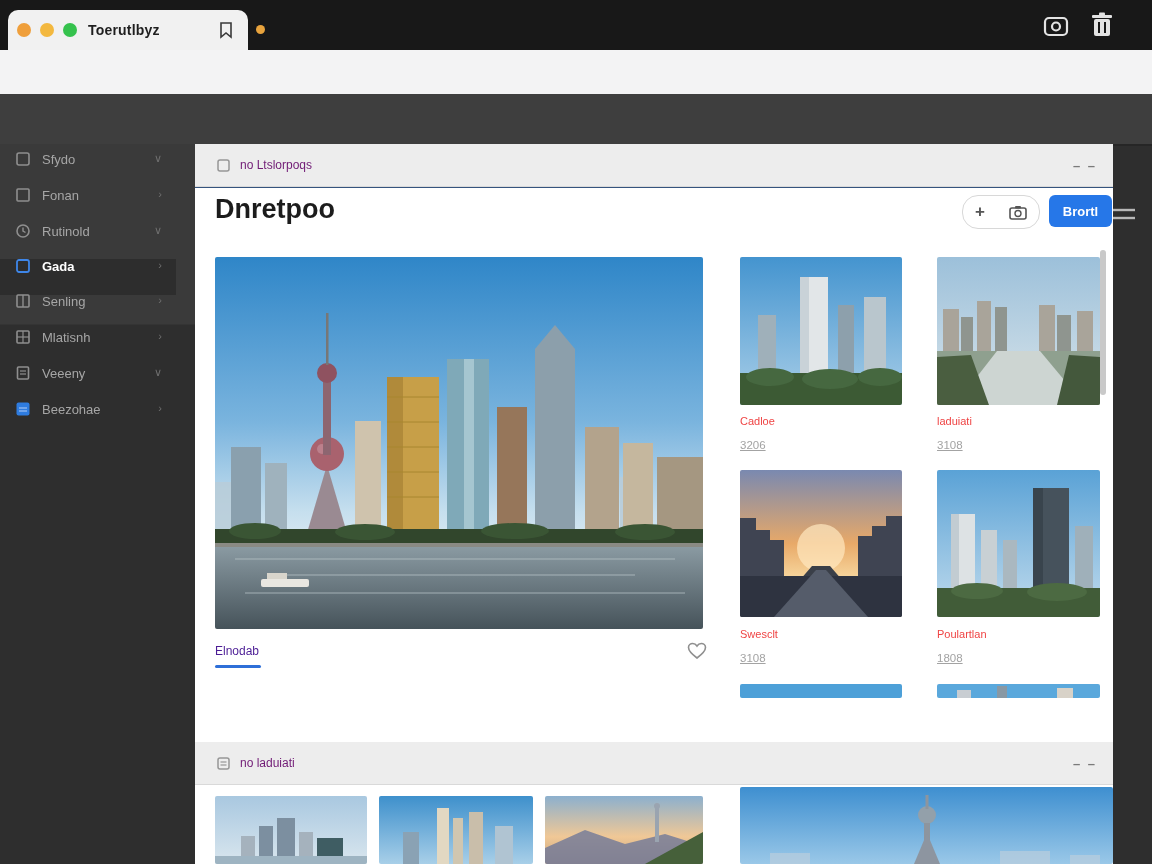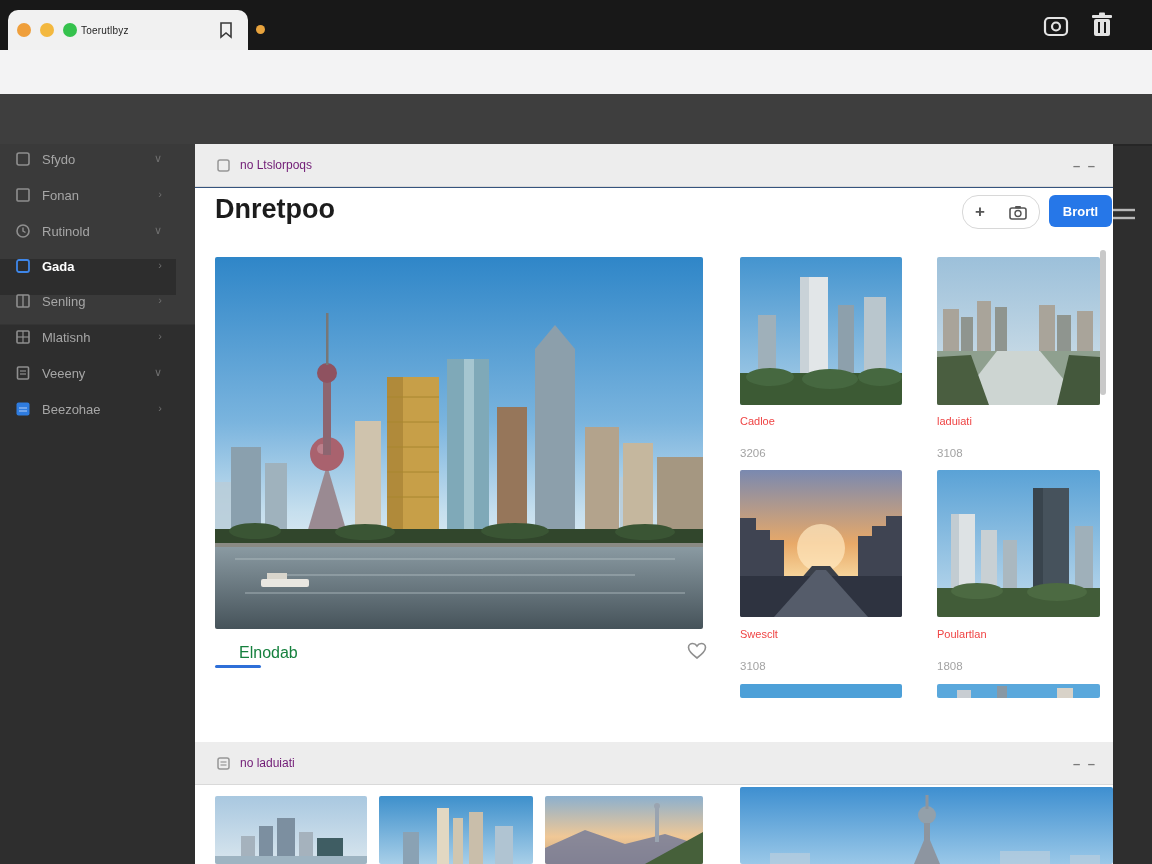--- a/index.html
+++ b/index.html
@@ -4,21 +4,21 @@
 <style>
   html,body{margin:0;padding:0;background:#232323;font-family:"Liberation Sans",sans-serif;}
   .page{position:relative;width:1152px;height:864px;overflow:hidden;background:#2e2e2e;}
   .a{position:absolute;}
   svg{display:block;}
 
   
   .titlebar{left:0;top:0;width:1152px;height:50px;background:#181818;}
   .tab{left:8px;top:10px;width:240px;height:40px;background:#f1f1f1;border-radius:10px 10px 0 0;display:flex;align-items:center;}
   .dot{width:14px;height:14px;border-radius:50%;margin-left:9px;}
-  .tab-title{margin-left:4px;font-size:10px;font-weight:normal;color:#1f1f1f;letter-spacing:.2px;}
+  .tab-title{margin-left:11px;font-size:14px;font-weight:bold;color:#1f1f1f;letter-spacing:.2px;}
   .bookmark{margin-left:auto;margin-right:14px;}
   .tab2dot{left:256px;top:25px;width:9px;height:9px;border-radius:50%;background:#e8a33d;}
 
   
   .toolbar{left:0;top:50px;width:1152px;height:44px;background:#f3f3f4;border-bottom:1px solid #dcdcdc;}
   .tb-dot{left:15px;top:64px;width:14px;height:14px;border-radius:50%;background:#47443c;}
   .tb-mini{left:33px;top:69px;color:#b9b9b9;font-size:10px;letter-spacing:2px;}
   .tb-green{left:57px;top:62px;}
   .tb-pill{left:84px;top:66px;width:18px;height:11px;border-radius:6px;background:#d2d2d2;}
   .urlbar{left:115px;top:57px;width:835px;height:30px;background:#ffffff;border-radius:15px;box-shadow:0 0 0 1px #e6e6e6 inset;display:flex;align-items:center;}
@@ -45,26 +45,26 @@
   
   .panel{left:195px;top:144px;width:918px;height:720px;background:#ffffff;overflow:hidden;}
   .sec-head{position:absolute;left:0;width:918px;height:42px;background:#ededed;border-bottom:1px solid #d9d9d9;display:flex;align-items:center;}
   .sec-head .txt{margin-left:10px;font-size:12px;color:#701a75;}
   .sec-head .dashes{margin-left:auto;margin-right:16px;font-size:13px;color:#7a7a7a;letter-spacing:2px;font-weight:bold;}
   .sec-ico{margin-left:22px;}
   .page-title{left:20px;top:50px;font-size:27px;font-weight:bold;color:#1c1c1c;}
   .toolgroup{left:767px;top:51px;width:76px;height:32px;border:1px solid #d8d8d8;border-radius:16px;background:#fff;display:flex;align-items:center;justify-content:space-around;}
   .btn-blue{left:854px;top:51px;width:63px;height:32px;background:#2677e8;border-radius:6px;color:#fff;font-size:13px;font-weight:bold;display:flex;align-items:center;justify-content:center;cursor:pointer;}
   .hero{left:20px;top:113px;width:488px;height:372px;border-radius:2px;overflow:hidden;}
-  .hero-tab{left:20px;top:500px;font-size:16px;color:#15803d;margin-left:24px;}
+  .hero-tab{left:20px;top:500px;font-size:12px;color:#4c1d95;}
   .hero-underline{left:20px;top:521px;width:46px;height:3px;background:#2e6fd8;border-radius:2px;}
   .imgbox{position:absolute;overflow:hidden;border-radius:2px;}
   .card-label{position:absolute;}
   .card-label .t{font-size:11px;color:#ef4444;}
-  .card-label .m{font-size:11.5px;color:#a3a3a3;margin-top:20px;}
+  .card-label .m{font-size:11.5px;color:#a3a3a3;margin-top:12px;text-decoration:underline;}
   .bluebar{left:0;top:554px;width:918px;height:44px;background:#35547e;display:flex;align-items:center;}
   .bluebar .txt{margin-left:22px;font-size:14px;font-weight:bold;color:#ffffff;}
   .bluebar .chev{margin-left:auto;margin-right:16px;}
   .scrollthumb{left:905px;top:106px;width:6px;height:145px;background:#c9c9c9;border-radius:3px;}
 </style>
 </head>
 <body>
 
 <div class="page">
 

